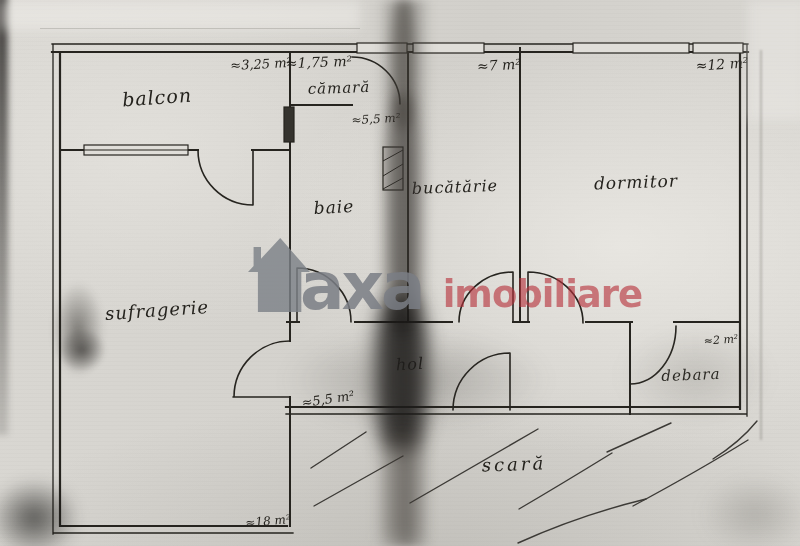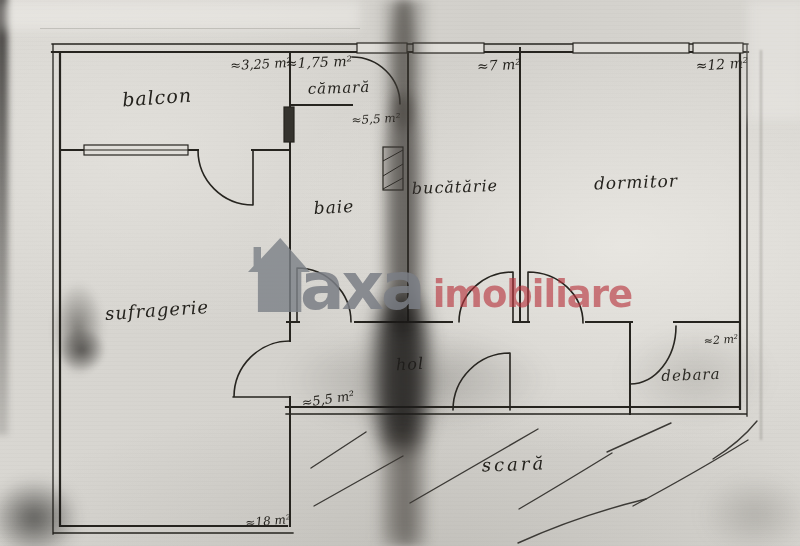--- a/index.html
+++ b/index.html
@@ -41,21 +41,21 @@
   .sm7{left:0;top:0;width:360px;height:30px;background:rgba(242,240,235,.5);filter:blur(6px);}
   .sm8{left:748px;top:0;width:60px;height:120px;background:rgba(236,234,229,.5);filter:blur(6px);}
   .crease-r{left:760px;top:50px;width:2px;height:390px;background:rgba(108,106,100,.35);filter:blur(1px);}
   .crease-t{left:40px;top:28px;width:320px;height:1px;background:rgba(100,98,92,.25);filter:blur(.6px);}
   
   .watermark{position:absolute;left:248px;top:238px;z-index:30;display:flex;align-items:flex-end;
     font-family:"DejaVu Sans", sans-serif;font-weight:bold;line-height:.78;}
   .wm-house{width:62px;height:74px;margin-right:-10px;background:rgba(125,129,136,.82);
     clip-path:polygon(52% 0%,100% 46%,86% 46%,86% 100%,16% 100%,16% 46%,0% 46%,9% 38%,9% 12%,21% 12%,21% 28%);}
   .wm-axa{font-size:66px;letter-spacing:-3px;color:rgba(122,126,133,.85);text-align:center;}
-  .wm-imo{font-size:37px;letter-spacing:-1px;margin-left:10px;margin-bottom:2px;color:rgba(183,48,58,.62);}
+  .wm-imo{font-size:37px;letter-spacing:-1px;margin-left:20px;margin-bottom:2px;color:rgba(183,48,58,.62);}
 </style>
 </head>
 <body>
 
 <div class="page">
 
   <svg class="plan-svg" width="800" height="546" viewBox="0 0 800 546">
     <g stroke="#26241f" fill="none" stroke-linecap="square">
       <path d="M52,44 H748 M53,44 V534 M747,44 V416 M53,533 H293 M286,414 H747" stroke-width="1.3"></path>
       <path d="M52,52 H748 M60,52 V526 M740,52 V409 M60,526 H287 M286,407 H740" stroke-width="2.2"></path>

